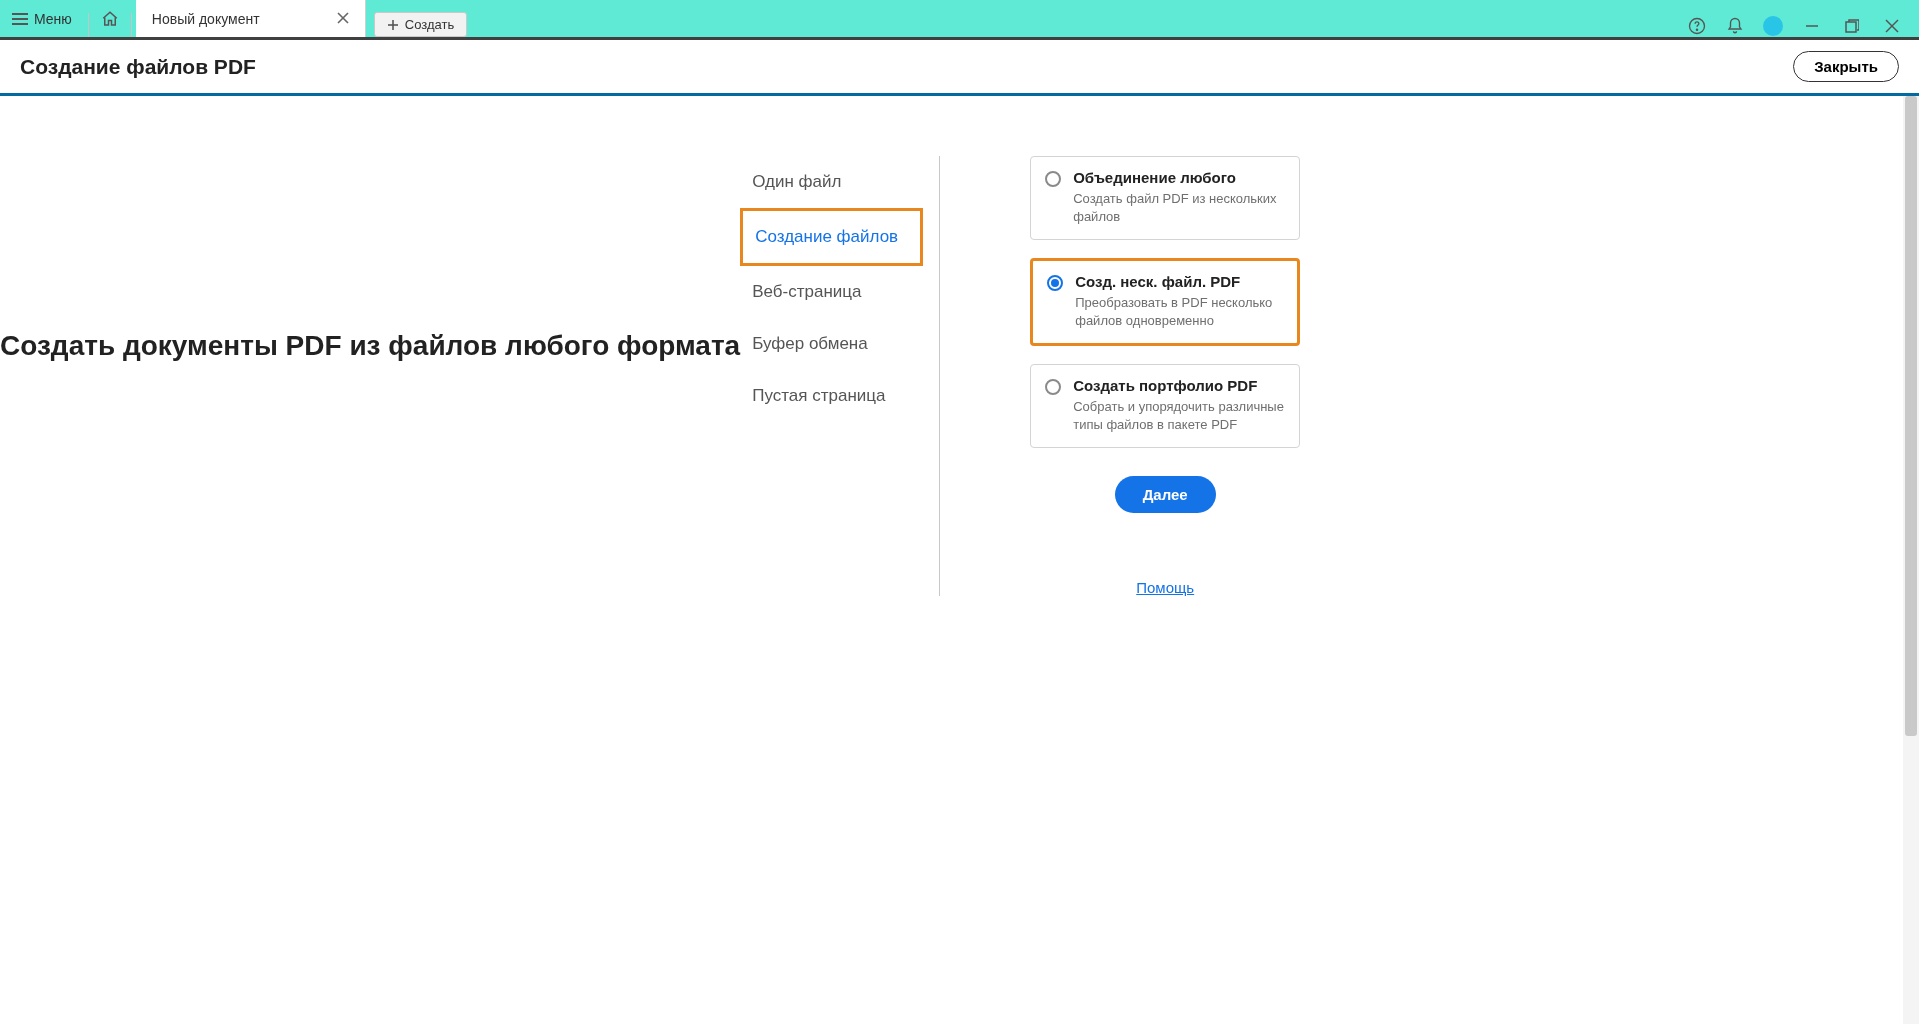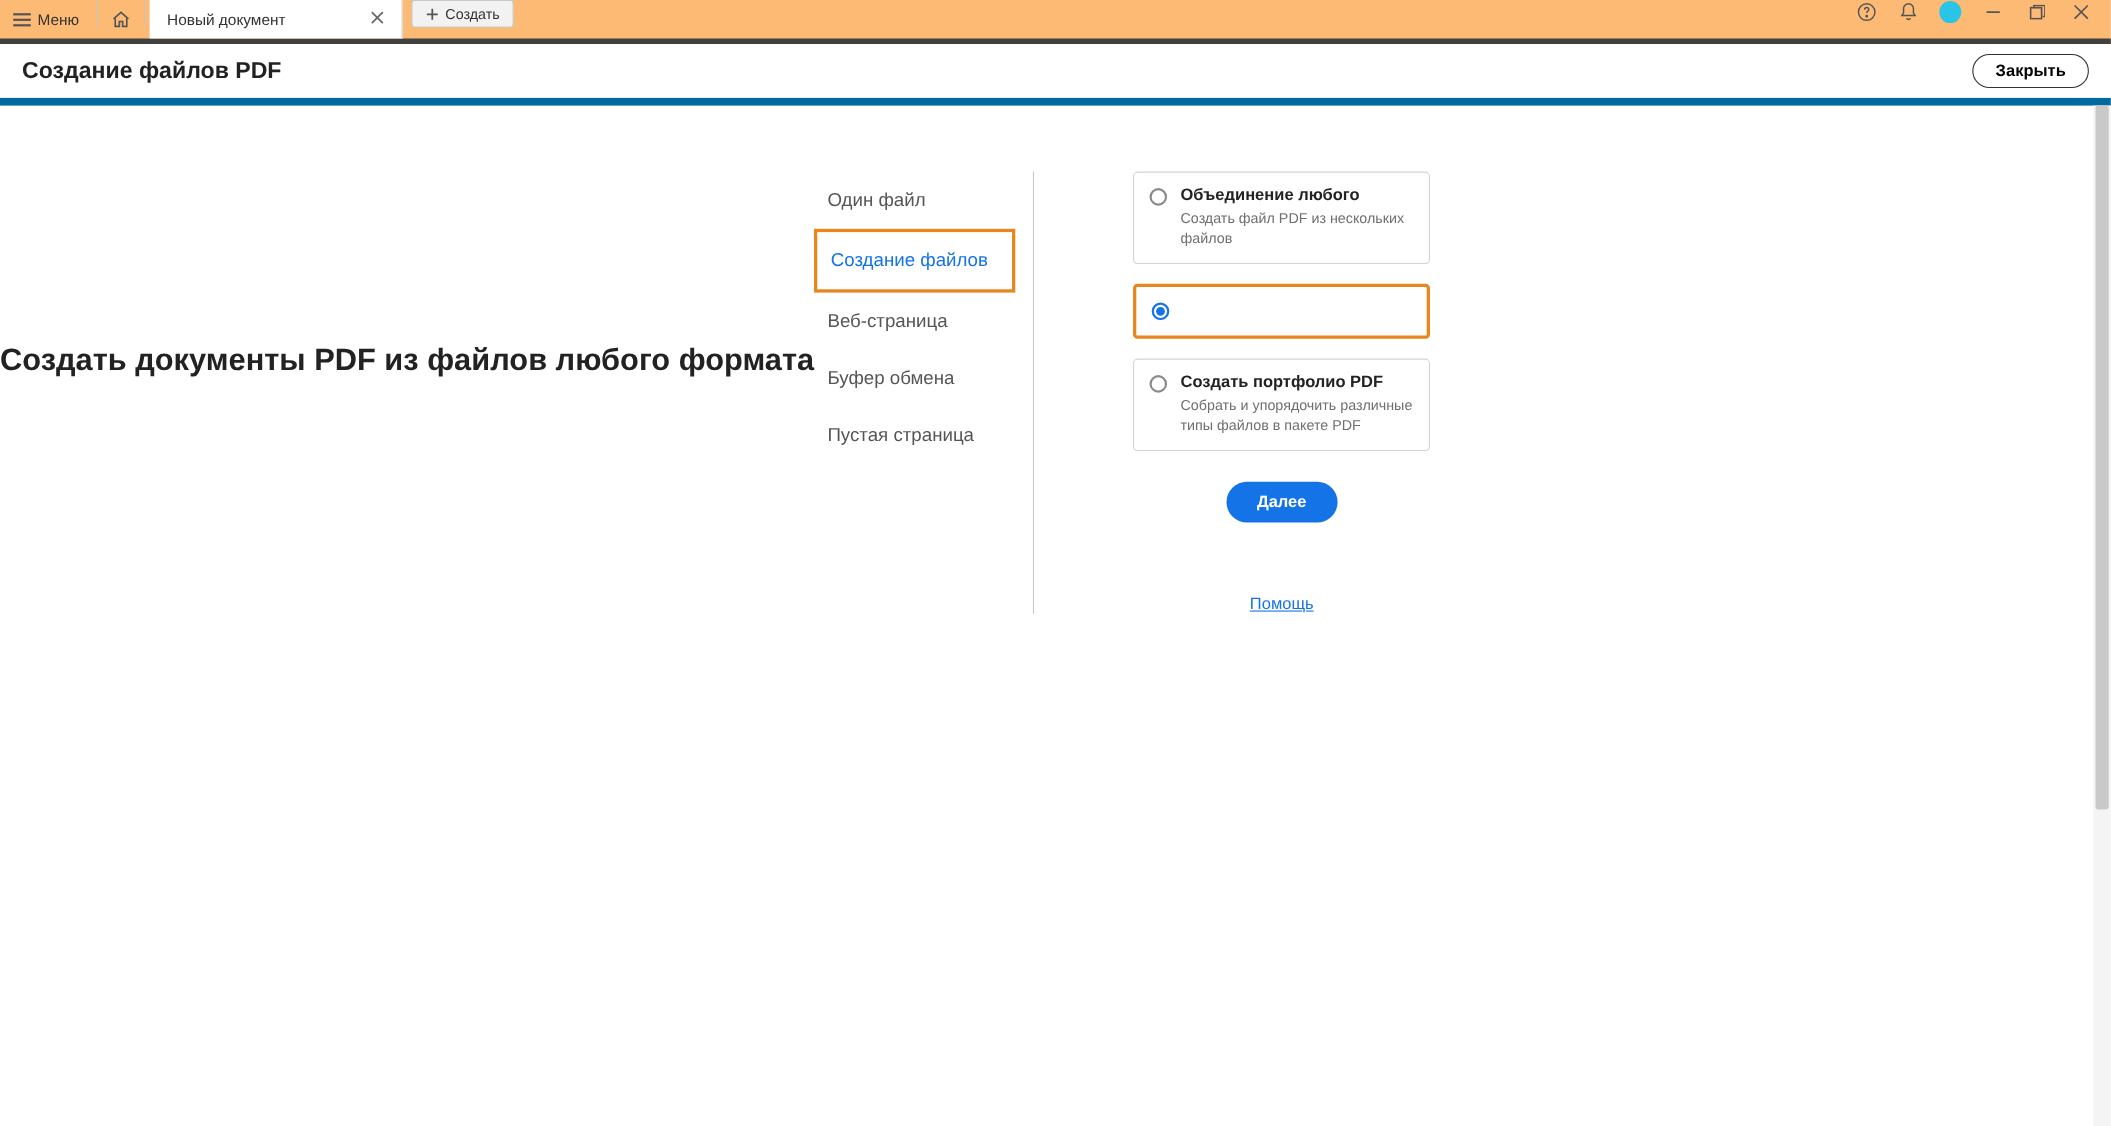--- a/index.html
+++ b/index.html
@@ -1,24 +1,24 @@
 <!DOCTYPE html>
 <html><head>
 <meta charset="utf-8">
 <style>
 * { margin: 0; padding: 0; box-sizing: border-box; font-family: "Segoe UI", Arial, sans-serif; }
 html, body { width: 1919px; height: 1024px; background: #fff; overflow: hidden; }
 
 
 .toolbar {
   height: 40px;
-  background: #fdba74;
+  background: #5eead4;
   display: flex;
-  align-items: flex-start;
-  border-bottom: 5px solid #404040;
+  align-items: flex-end;
+  border-bottom: 3px solid #404040;
 }
 .menu-btn {
   display: flex; align-items: center; gap: 6px;
   padding: 0 12px; height: 100%; cursor: pointer;
   font-size: 14px; color: #333;
 }
 .hamburger { width: 16px; height: 12px; display: flex; flex-direction: column; justify-content: space-between; }
 .hamburger span { display: block; height: 2px; background: #555; }
 .divider-v { width: 1px; height: 24px; background: #c5c5c5; margin: 0 4px; }
 .home-btn { width: 34px; height: 100%; display: flex; align-items: center; justify-content: center; cursor: pointer; }
@@ -35,21 +35,21 @@
   font-size: 13px; color: #333; cursor: pointer;
 }
 .toolbar-right { margin-left: auto; display: flex; align-items: center; gap: 18px; padding-right: 16px; }
 .toolbar-icon { width: 20px; height: 20px; display: flex; align-items: center; justify-content: center; cursor: pointer; color: #555; }
 .avatar { width: 20px; height: 20px; border-radius: 50%; background: #29c5e6; }
 .win-btn { width: 22px; height: 22px; display: flex; align-items: center; justify-content: center; cursor: pointer; color: #555; }
 
 
 .header {
   height: 56px; display: flex; align-items: center;
-  padding: 0 20px; border-bottom: 7px solid #0369a1;
+  padding: 0 20px; border-bottom: 3px solid #0369a1;
 }
 .header h1 { font-size: 21px; font-weight: 700; color: #222; }
 .close-pill {
   margin-left: auto;
   border: 1.5px solid #333; border-radius: 20px;
   padding: 6px 20px; font-size: 15px; font-weight: 600;
   cursor: pointer; background: #fff;
 }
 
 
@@ -196,20 +196,24 @@
       <div class="option-card">
         <span class="radio"></span>
         <div>
           <div class="option-title">Объединение любого</div>
           <div class="option-desc">Создать файл PDF из нескольких файлов</div>
         </div>
       </div>
 
       <div class="option-card selected">
         <span class="radio checked"></span>
+        <div>
+          <div class="option-title">Созд. неск. файл. PDF</div>
+          <div class="option-desc">Преобразовать в PDF несколько файлов одновременно</div>
+        </div>
       </div>
 
       <div class="option-card">
         <span class="radio"></span>
         <div>
           <div class="option-title">Создать портфолио PDF</div>
           <div class="option-desc">Собрать и упорядочить различные типы файлов в пакете PDF</div>
         </div>
       </div>
 

